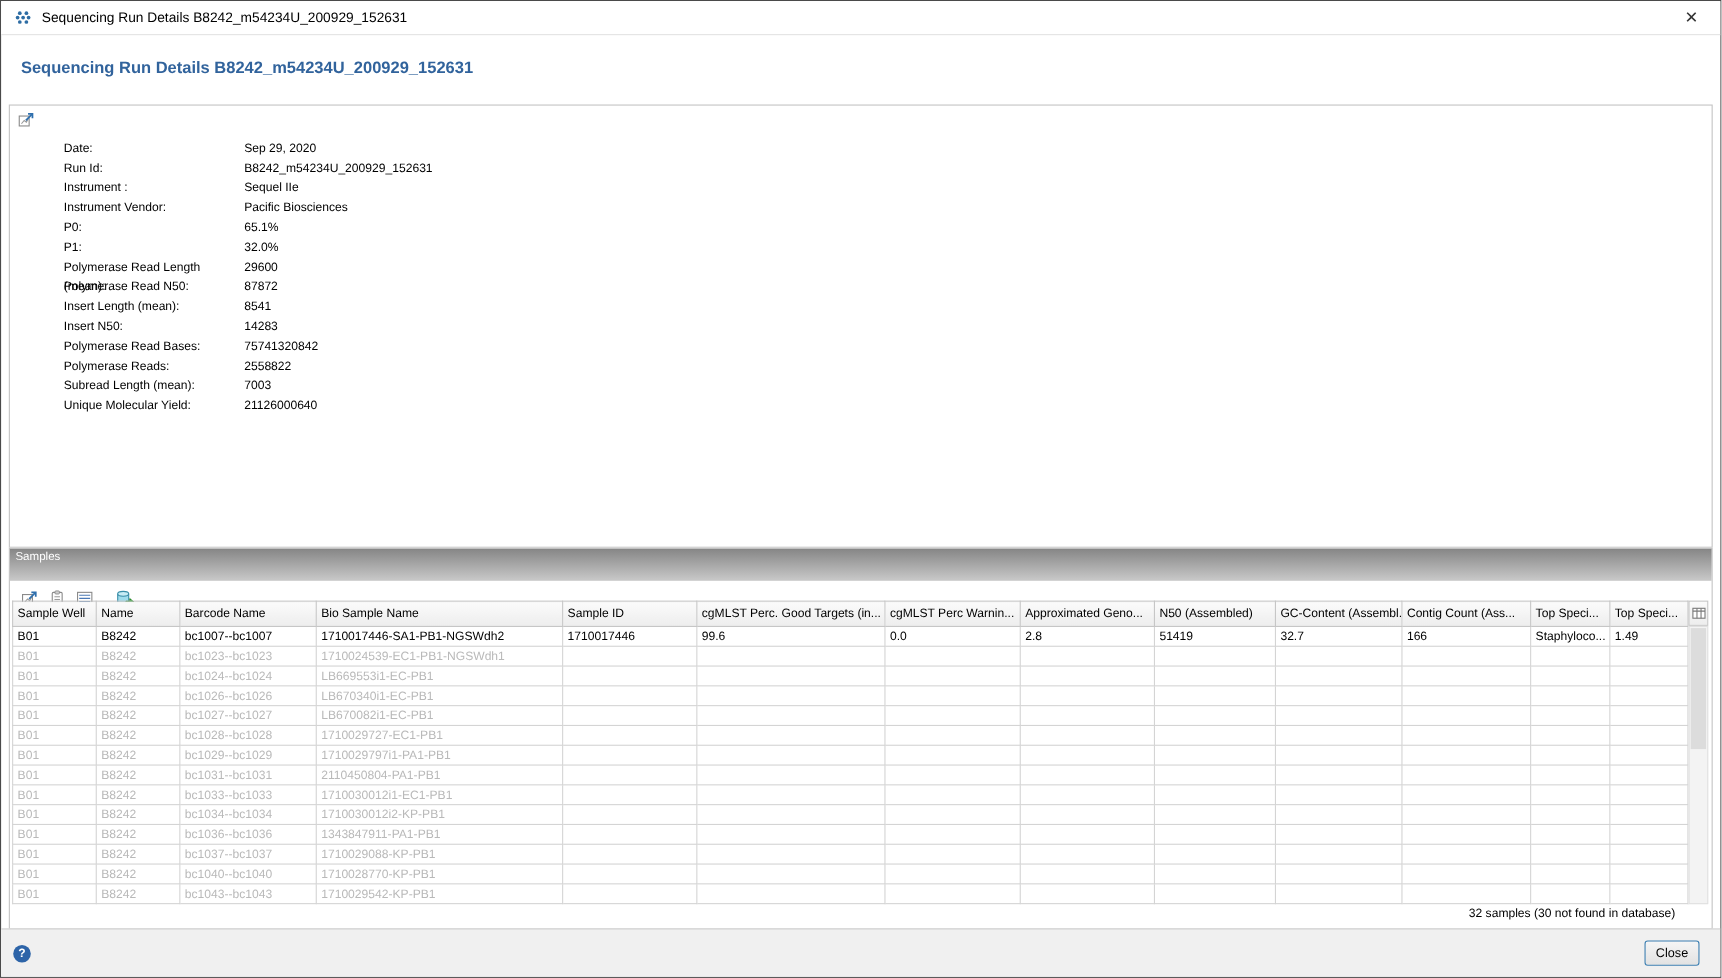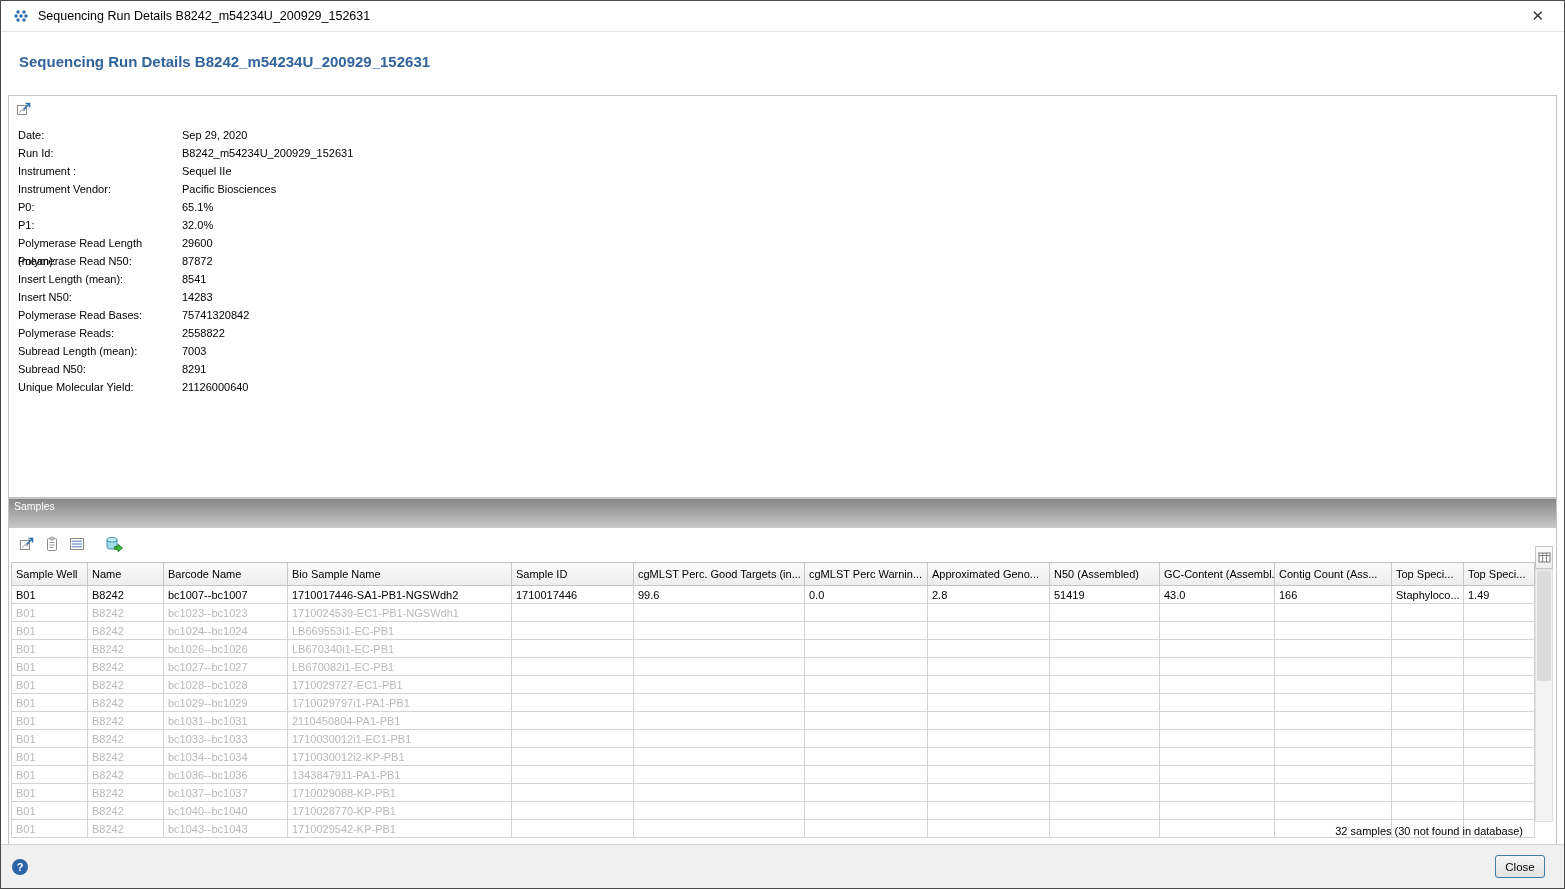--- a/index.html
+++ b/index.html
@@ -15,30 +15,30 @@
   .titlebar-title{font-size:12.5px;margin-left:9px;}
   .close-x{margin-left:auto;font-size:15px;color:#333;padding:1px 8px;cursor:pointer;}
   
   .heading{position:absolute;left:18px;top:52px;font-size:15px;font-weight:bold;color:var(--heading);}
   
   .details-panel{position:absolute;left:7px;top:94px;width:1549px;height:403px;box-sizing:border-box;
     border:1px solid #c3c3c3;background:#fff;}
   .panel-toolbar{height:26px;display:flex;align-items:center;padding-left:6px;}
   .tool-icon{width:18px;height:18px;display:inline-flex;align-items:center;justify-content:center;cursor:pointer;}
   .details-list{padding:4px 0 0 9px;font-size:11px;}
-  .detail-row{display:flex;height:18px;line-height:18px;}
+  .detail-row{display:flex;height:18px;line-height:18px;margin-left:40px;}
   .detail-label{width:164px;flex:none;}
   
   .samples-panel{position:absolute;left:7px;top:497px;width:1549px;height:347px;box-sizing:border-box;
     border:1px solid #c3c3c3;background:#fff;}
   .samples-caption{height:29px;line-height:15px;background:linear-gradient(180deg,#868686,#c9c9c9);
     color:#fff;font-size:10.5px;padding-left:5px;}
   .samples-toolbar{height:32px;display:flex;align-items:center;gap:7px;padding-left:9px;}
   .samples-toolbar .gap{margin-left:12px;}
-  .table-wrap{position:absolute;left:2px;top:47px;width:1524px;margin-top:16px;}
+  .table-wrap{position:absolute;left:2px;top:47px;width:1524px;}
   table.samples{border-collapse:collapse;table-layout:fixed;width:1523px;}
   table.samples th{background:linear-gradient(180deg,#fbfbfb,#ededed);border:1px solid #c6c6c6;
     font-weight:normal;font-size:11px;text-align:left;padding:0 4px;height:22px;
     white-space:nowrap;overflow:hidden;}
   table.samples td{border:1px solid #d4d4d4;font-size:11px;padding:0 4px;height:17px;
     white-space:nowrap;overflow:hidden;background:#fff;}
   tr.muted td{color:var(--muted);}
   td.hl{background:var(--hl);}
   .col-chooser{position:absolute;right:3px;top:47px;width:18px;height:23px;box-sizing:border-box;
     border:1px solid #c6c6c6;background:linear-gradient(180deg,#fbfbfb,#ededed);
@@ -135,24 +135,20 @@
           <span class="detail-label">Polymerase Read Bases:</span>
           <span class="detail-value">75741320842</span>
         </div>
         <div class="detail-row">
           <span class="detail-label">Polymerase Reads:</span>
           <span class="detail-value">2558822</span>
         </div>
         <div class="detail-row">
           <span class="detail-label">Subread Length (mean):</span>
           <span class="detail-value">7003</span>
-        </div>
-        <div class="detail-row">
-          <span class="detail-label">Subread N50:</span>
-          <span class="detail-value">8291</span>
         </div>
         <div class="detail-row">
           <span class="detail-label">Unique Molecular Yield:</span>
           <span class="detail-value">21126000640</span>
         </div>
       </div>
   </div>
 
   <div class="samples-panel">
     <div class="samples-caption">Samples</div>
@@ -230,21 +226,21 @@
             <tr>
               <td>B01</td>
               <td>B8242</td>
               <td>bc1007--bc1007</td>
               <td>1710017446-SA1-PB1-NGSWdh2</td>
               <td>1710017446</td>
               <td class="hl">99.6</td>
               <td>0.0</td>
               <td>2.8</td>
               <td>51419</td>
-              <td>43.0</td>
+              <td>32.7</td>
               <td>166</td>
               <td class="hl">Staphyloco...</td>
               <td>1.49</td>
             </tr>
             <tr class="muted">
               <td>B01</td>
               <td>B8242</td>
               <td>bc1023--bc1023</td>
               <td>1710024539-EC1-PB1-NGSWdh1</td>
               <td></td>

